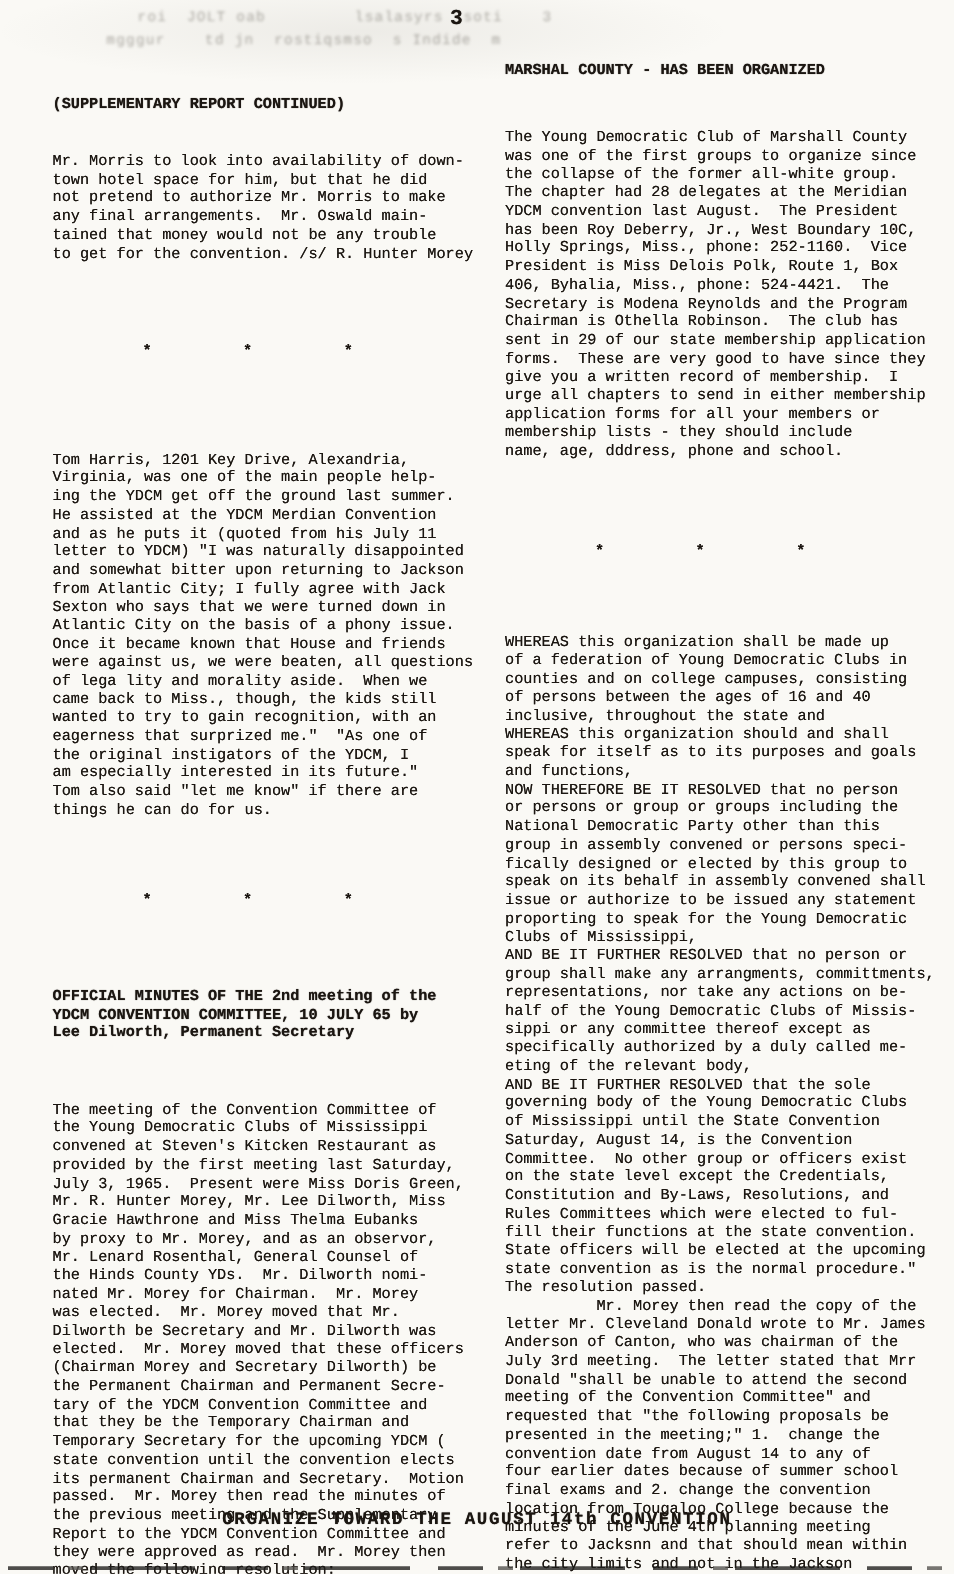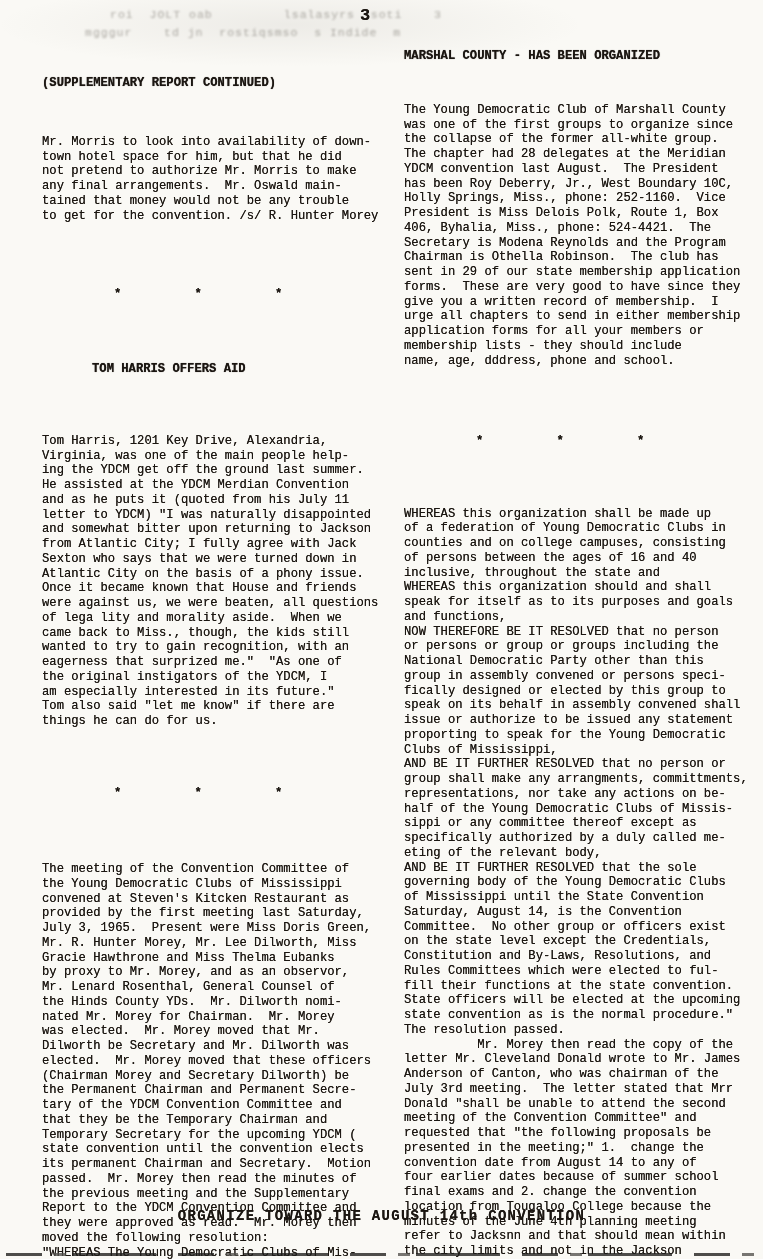--- a/index.html
+++ b/index.html
@@ -86,30 +86,29 @@
 
 <div class="page">
 
   <div class="ghost" style="left:110px; top:8px;">roi  JOLT oab         lsalasyrs  soti    3</div>
   <div class="ghost" style="left:85px; top:26px;">mgggur    td jn  rostiqsmso  s Indide  m</div>
 
   <div class="page-number">3</div>
 
   <div class="col col-left">
     <div class="heading" style="margin-top:46px;">(SUPPLEMENTARY REPORT CONTINUED)</div>
-    <div style="margin-top:15px;">Mr. Morris to look into availability of down-
+    <div style="margin-top:2px;">Mr. Morris to look into availability of down-
 town hotel space for him, but that he did
 not pretend to authorize Mr. Morris to make
 any final arrangements.  Mr. Oswald main-
 tained that money would not be any trouble
 to get for the convention. /s/ R. Hunter Morey</div>
 
     <div class="sep" style="margin-top:19px;">*          *          *</div>
 
-    <div class="heading indent-heading" style="margin-top:16px;">TOM HARRIS OFFERS AID</div>
     <div style="margin-top:28px;">Tom Harris, 1201 Key Drive, Alexandria,
 Virginia, was one of the main people help-
 ing the YDCM get off the ground last summer.
 He assisted at the YDCM Merdian Convention
 and as he puts it (quoted from his July 11
 letter to YDCM) "I was naturally disappointed
 and somewhat bitter upon returning to Jackson
 from Atlantic City; I fully agree with Jack
 Sexton who says that we were turned down in
 Atlantic City on the basis of a phony issue.
@@ -119,20 +118,23 @@
 came back to Miss., though, the kids still
 wanted to try to gain recognition, with an
 eagerness that surprized me."  "As one of
 the original instigators of the YDCM, I
 am especially interested in its future."
 Tom also said "let me know" if there are
 things he can do for us.</div>
 
     <div class="sep" style="margin-top:13px;">*          *          *</div>
 
+    <div class="heading" style="margin-top:18px;">OFFICIAL MINUTES OF THE 2nd meeting of the
+YDCM CONVENTION COMMITTEE, 10 JULY 65 by
+Lee Dilworth, Permanent Secretary</div>
     <div style="margin-top:17px;">The meeting of the Convention Committee of
 the Young Democratic Clubs of Mississippi
 convened at Steven's Kitcken Restaurant as
 provided by the first meeting last Saturday,
 July 3, 1965.  Present were Miss Doris Green,
 Mr. R. Hunter Morey, Mr. Lee Dilworth, Miss
 Gracie Hawthrone and Miss Thelma Eubanks
 by proxy to Mr. Morey, and as an observor,
 Mr. Lenard Rosenthal, General Counsel of
 the Hinds County YDs.  Mr. Dilworth nomi-

